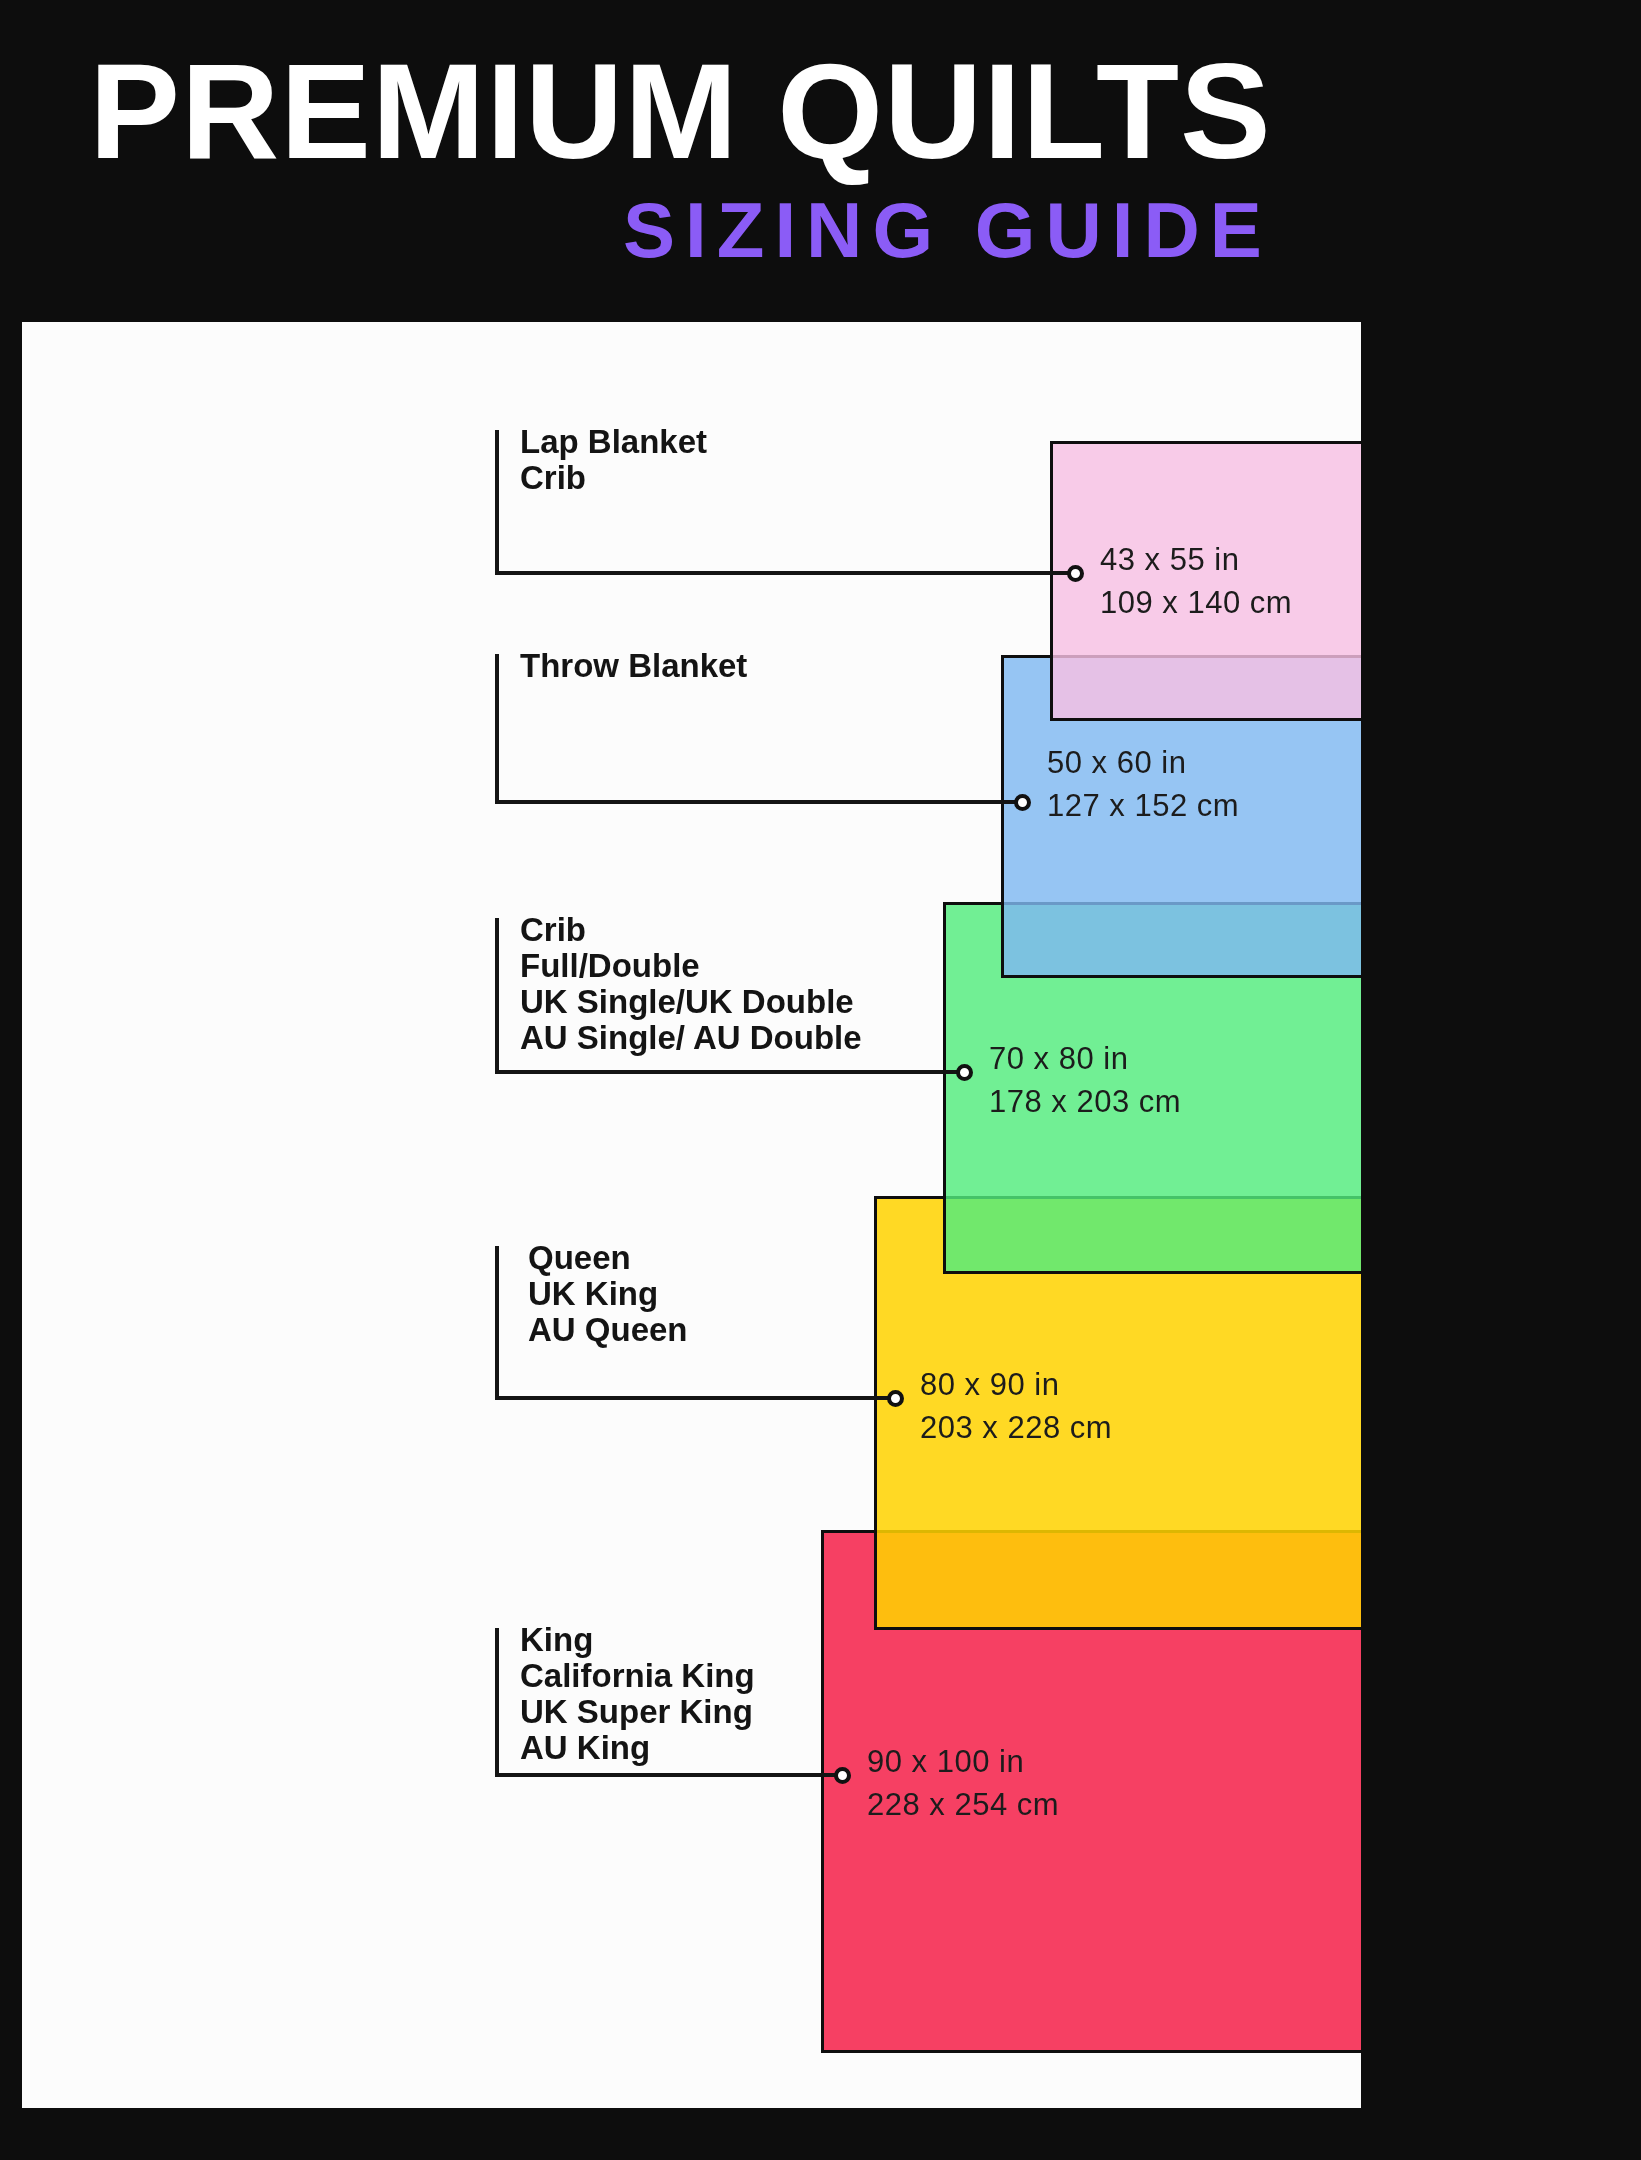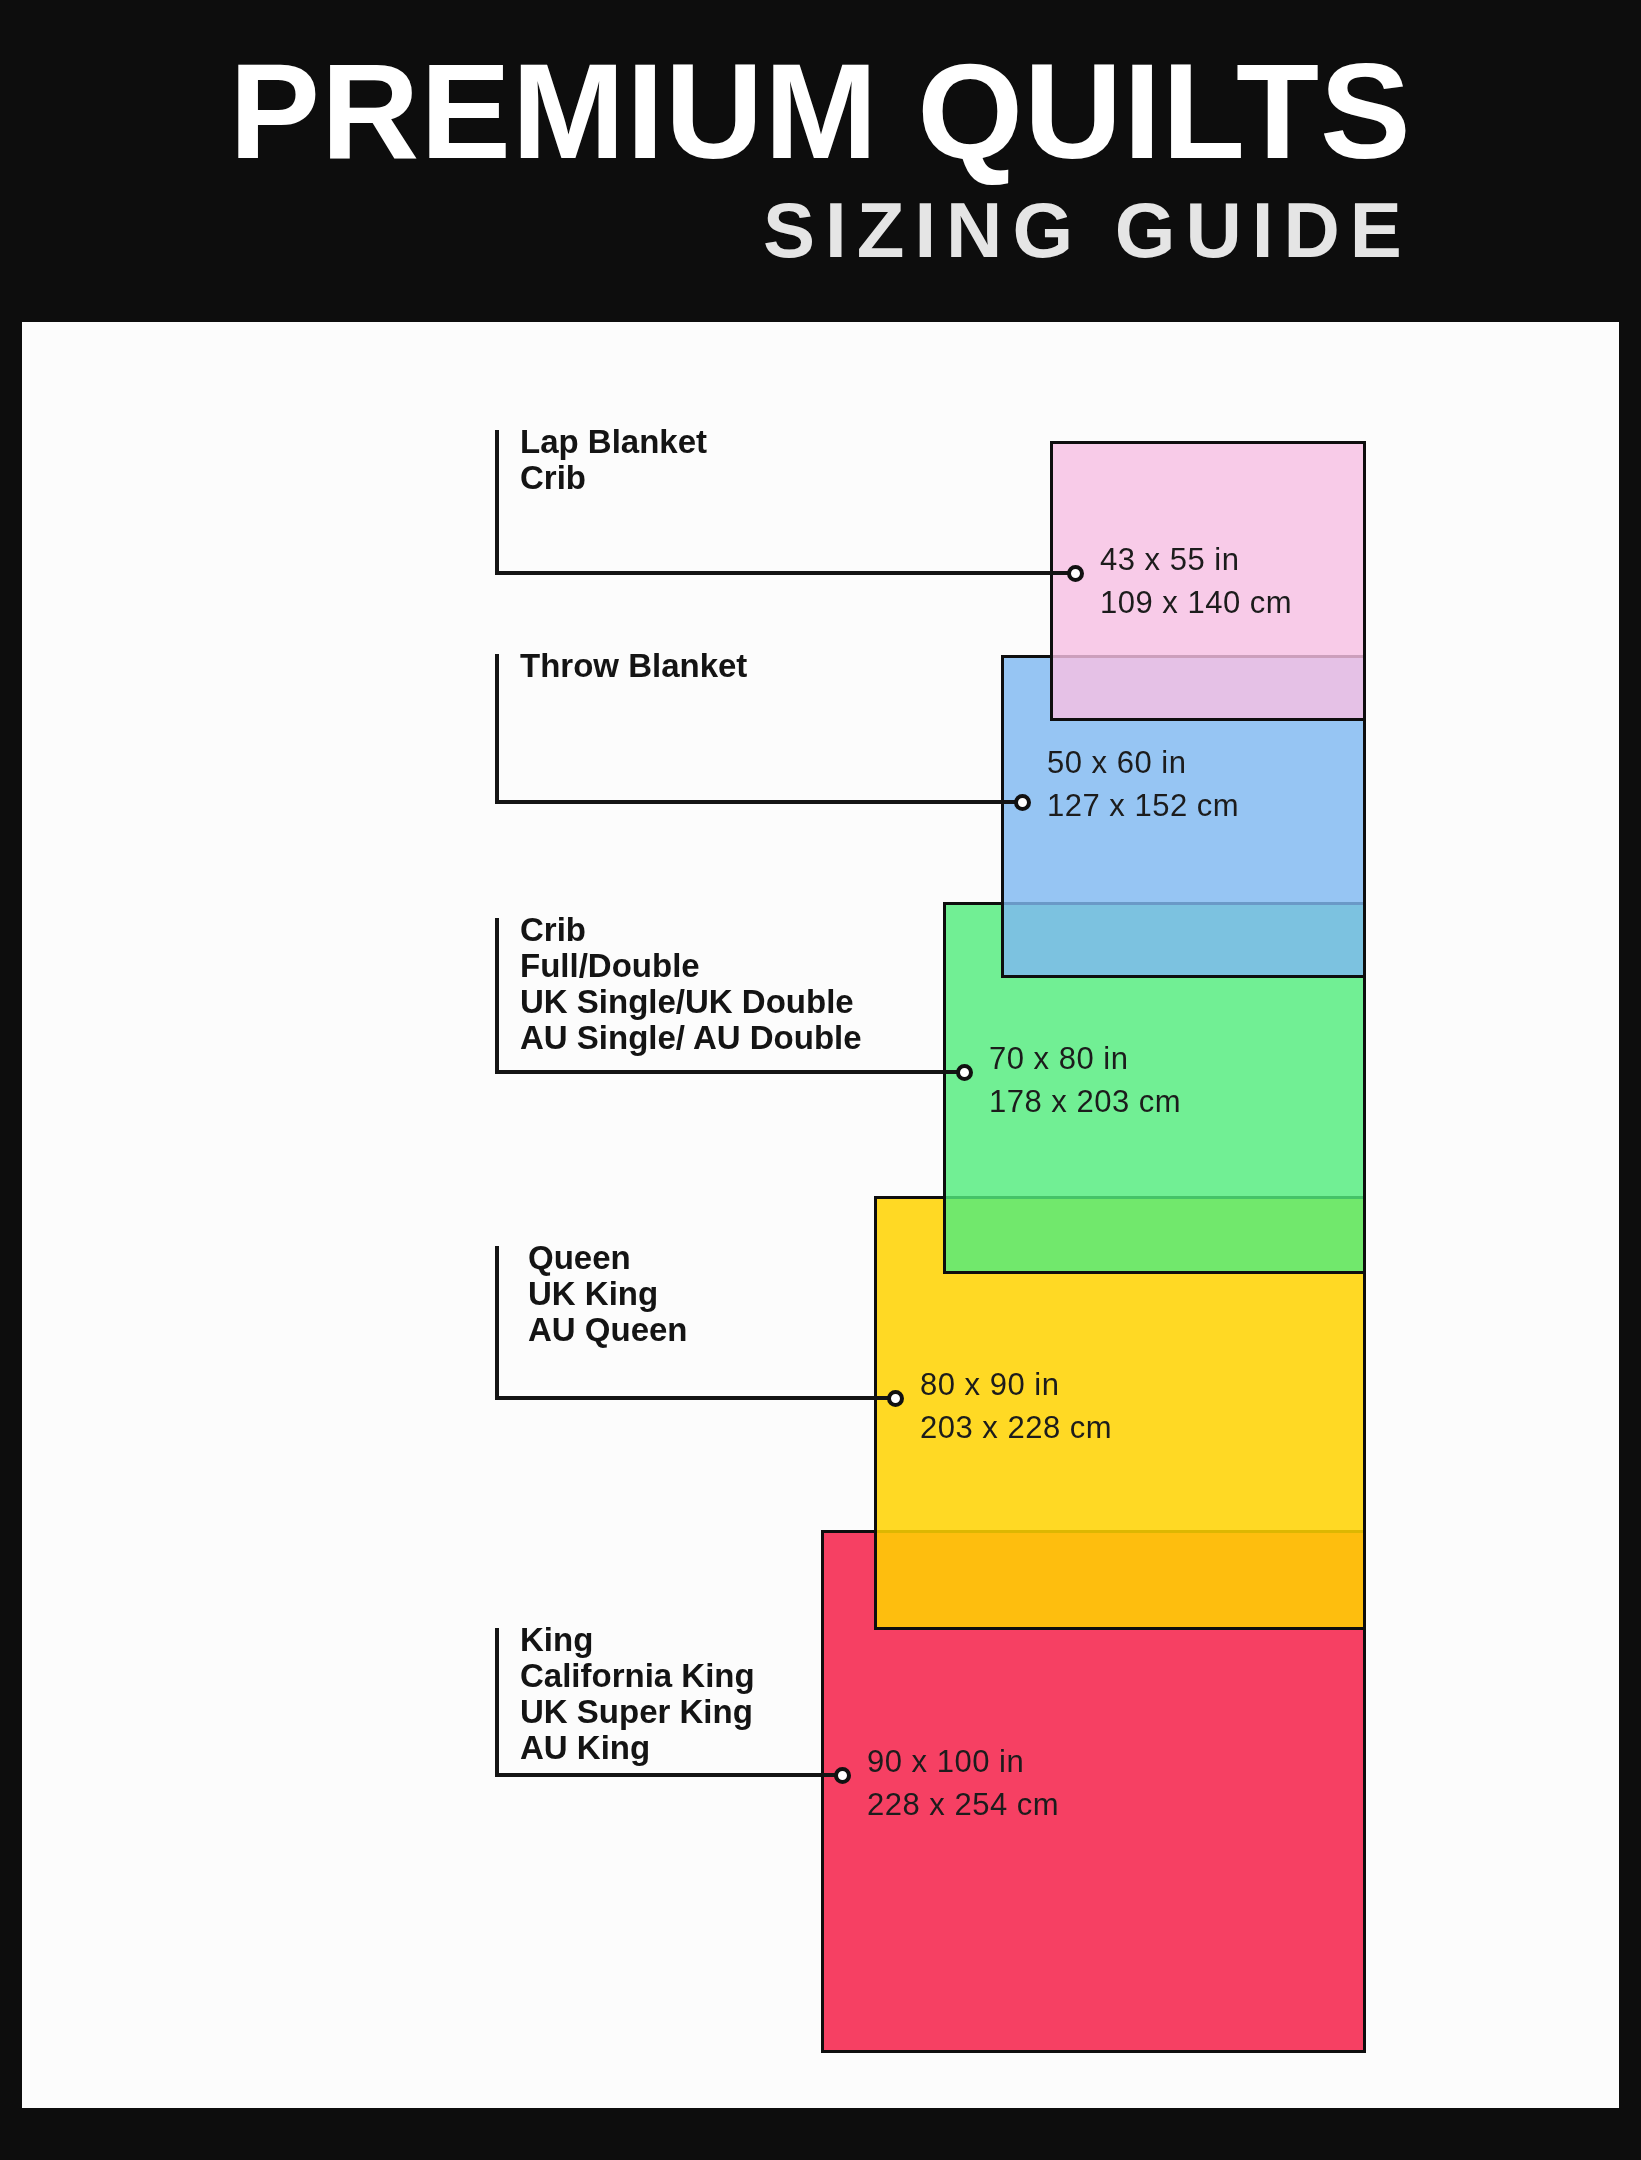--- a/index.html
+++ b/index.html
@@ -1,34 +1,34 @@
 <!DOCTYPE html>
 <html><head>
 <meta charset="utf-8">
 <style>
   * { margin:0; padding:0; box-sizing:border-box; }
   html,body { background:#0d0d0d; }
   .page {
-    position:relative; width:1641px; height:2160px;
+    position:relative; width:1361px; height:2160px;
     background:#0d0d0d; overflow:hidden;
     font-family:"Liberation Sans", sans-serif;
   }
   .panel {
     position:absolute; left:22px; top:322px;
     width:1597px; height:1786px;
     background:#fcfcfc; z-index:1;
   }
   .header { position:absolute; top:40px; left:0; width:100%; z-index:5; }
   .header-inner { width:fit-content; margin:0 auto; }
   .title {
     font-size:136px; font-weight:bold; color:#ffffff;
     letter-spacing:1px; line-height:1.05; white-space:nowrap;
   }
   .subtitle {
-    font-size:78px; font-weight:bold; color:#e5e5e5;
+    font-size:78px; font-weight:bold; color:#8b5cf6;
     letter-spacing:10px; text-align:right; margin-top:2px; white-space:nowrap;
   }
 
   .size-rect { position:absolute; border:3px solid #0e0e0e; }
   .rect-0 { left:1050px; top:441px;  width:316px; height:280px; z-index:15; }
   .rect-1 { left:1001px; top:655px;  width:365px; height:323px; z-index:14; }
   .rect-2 { left:943px;  top:902px;  width:423px; height:372px; z-index:13; }
   .rect-3 { left:874px;  top:1196px; width:492px; height:434px; z-index:12; }
   .rect-4 { left:821px;  top:1530px; width:545px; height:523px; z-index:11; }
 

